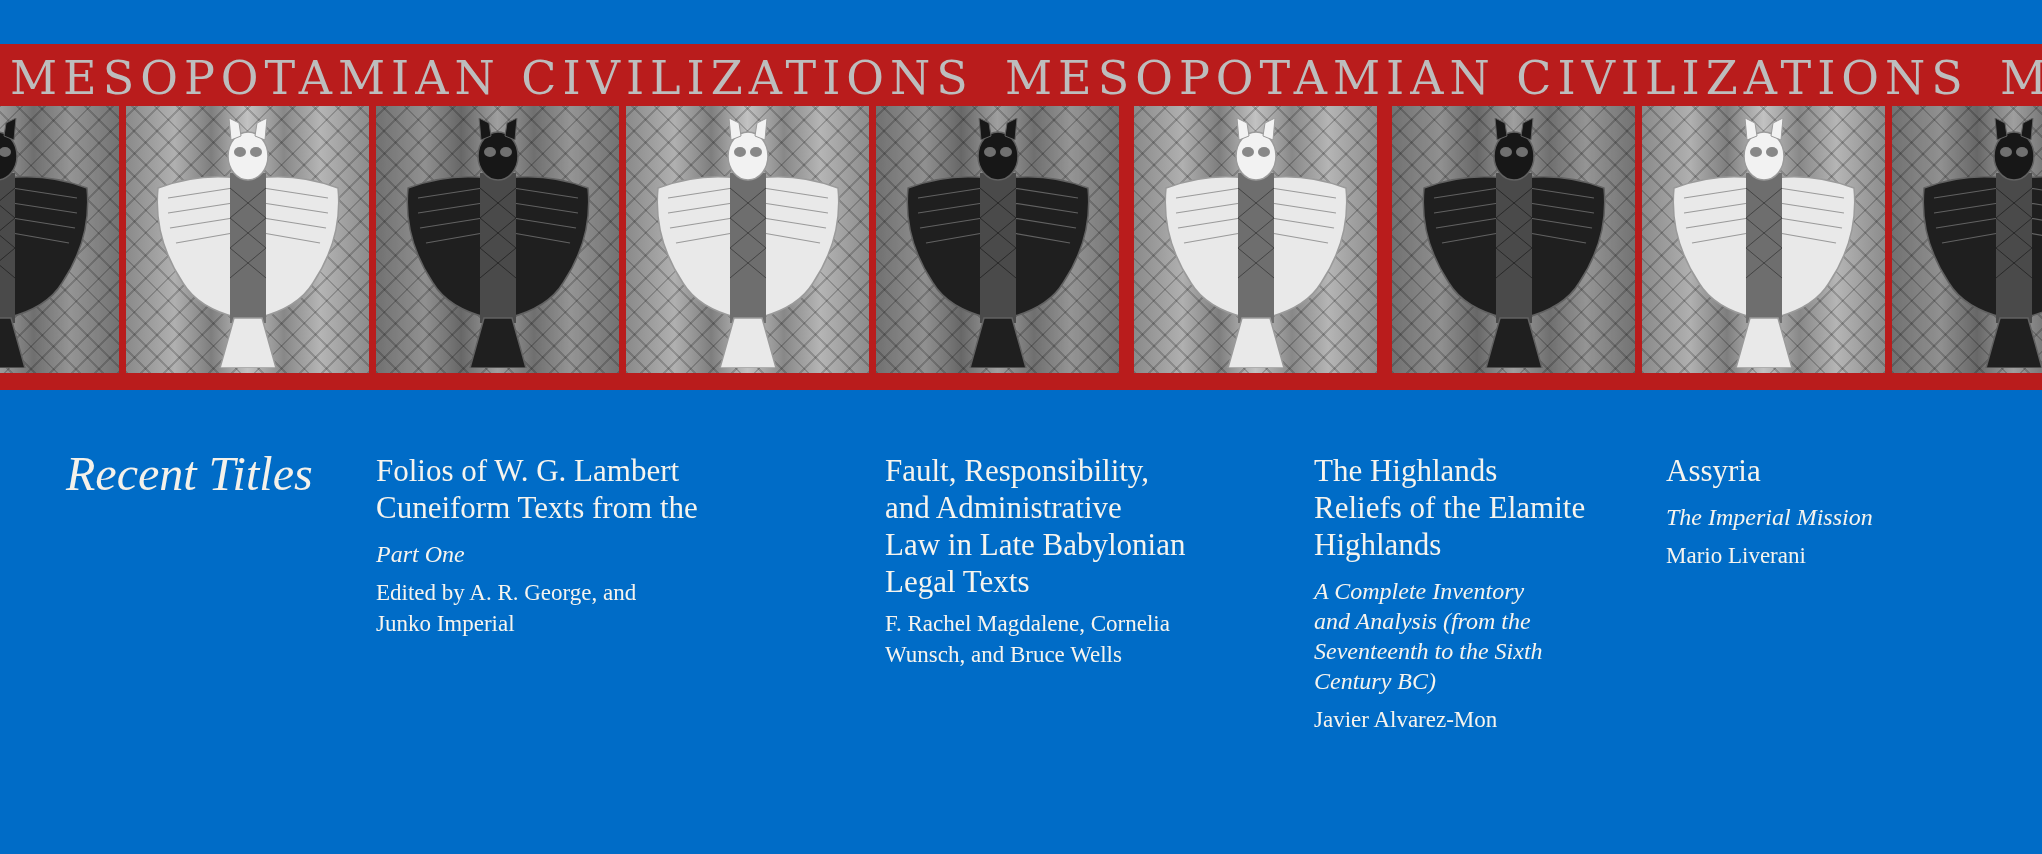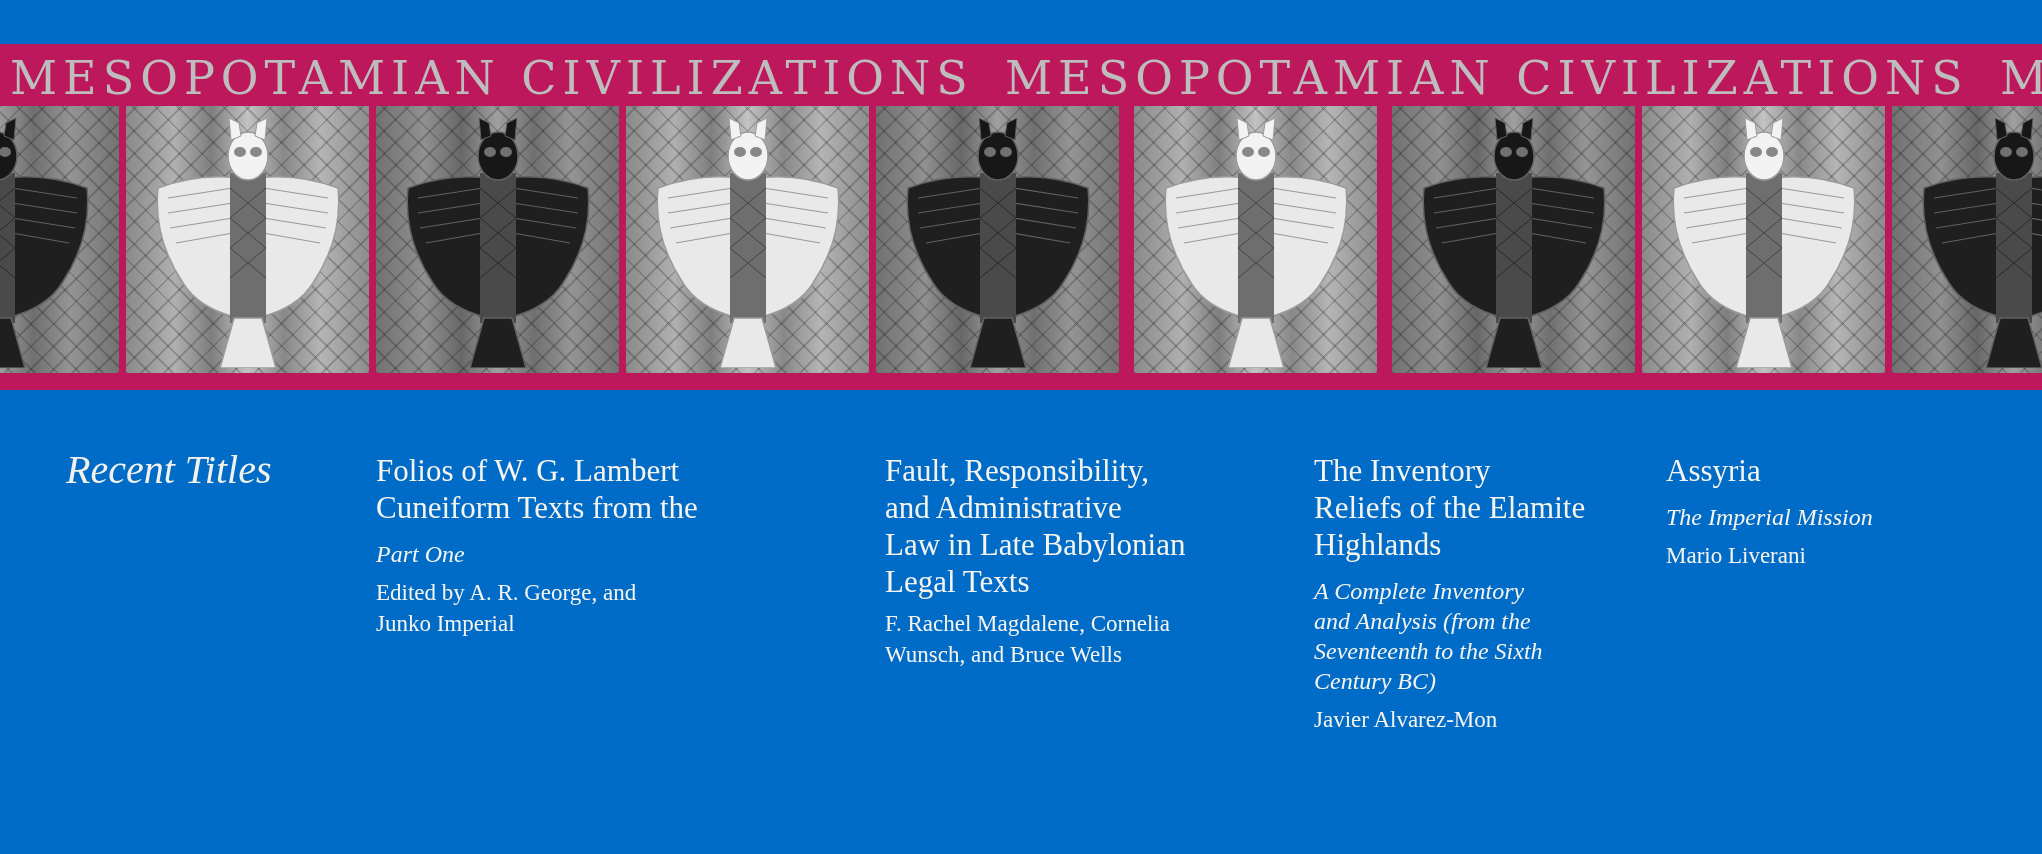--- a/index.html
+++ b/index.html
@@ -4,40 +4,40 @@
 <style>
   html, body { margin:0; padding:0; }
   body {
     width:2042px; height:854px; overflow:hidden;
     background:#006cc7;
     font-family:"DejaVu Serif", serif;
     position:relative;
   }
   .top-band { position:absolute; left:0; top:0; width:2042px; height:44px; background:#006cc7; }
   .banner {
-    position:absolute; left:0; top:44px; width:2042px; height:346px; background:#be185d; overflow:hidden;
+    position:absolute; left:0; top:44px; width:2042px; height:346px; background:#b91c1c; overflow:hidden;
   }
   .banner-title {
     position:absolute; left:0; top:6px; height:56px; width:2042px; white-space:nowrap;
     font-family:"DejaVu Serif", serif; font-size:46px; letter-spacing:6px; color:#bdbdbd;
     line-height:56px; font-variant:small-caps;
   }
   .banner-title span { position:absolute; top:0; }
   .tiles { position:absolute; left:0; top:62px; height:267px; width:2042px; }
   .tile {
     position:absolute; top:0; height:267px; overflow:hidden;
     background:
       repeating-linear-gradient(45deg, rgba(0,0,0,0.18) 0 2px, transparent 2px 16px),
       repeating-linear-gradient(-45deg, rgba(0,0,0,0.18) 0 2px, transparent 2px 16px),
       linear-gradient(90deg, #8a8a8a 0%, #b0b0b0 20%, #7e7e7e 35%, #c2c2c2 50%, #888 65%, #b5b5b5 80%, #8c8c8c 100%);
   }
   .tile.dark { filter:brightness(0.82); }
   .figure { position:absolute; left:50%; top:12px; width:220px; height:250px; transform:translateX(-50%); }
   .recent {
-    position:absolute; left:66px; top:446px; font-size:40px; font-style:italic; color:#f4f1ea;
+    position:absolute; left:66px; top:446px; font-size:48px; font-style:italic; color:#f4f1ea;
     font-family:"Liberation Serif", serif;
   }
   .book { position:absolute; top:452px; color:#f6f4ee; font-family:"Liberation Serif", serif; }
   .book .t { font-size:31px; line-height:37px; }
   .book .s { font-size:24px; line-height:30px; font-style:italic; margin-top:13px; }
   .book .a { font-size:23px; line-height:31px; margin-top:8px; }
 </style>
 </head>
 <body>
 
@@ -355,21 +355,21 @@
         <div>Law in Late Babylonian</div>
         <div>Legal Texts</div>
       </div>
       <div class="a">
         <div>F. Rachel Magdalene, Cornelia</div>
         <div>Wunsch, and Bruce Wells</div>
       </div>
     </div>
     <div class="book" style="left: 1314px;">
       <div class="t">
-        <div>The Inventory</div>
+        <div>The Highlands</div>
         <div>Reliefs of  the Elamite</div>
         <div>Highlands</div>
       </div>
       <div class="s">
         <div>A Complete Inventory</div>
         <div>and Analysis (from the</div>
         <div>Seventeenth to the Sixth</div>
         <div>Century BC)</div>
       </div>
       <div class="a">

